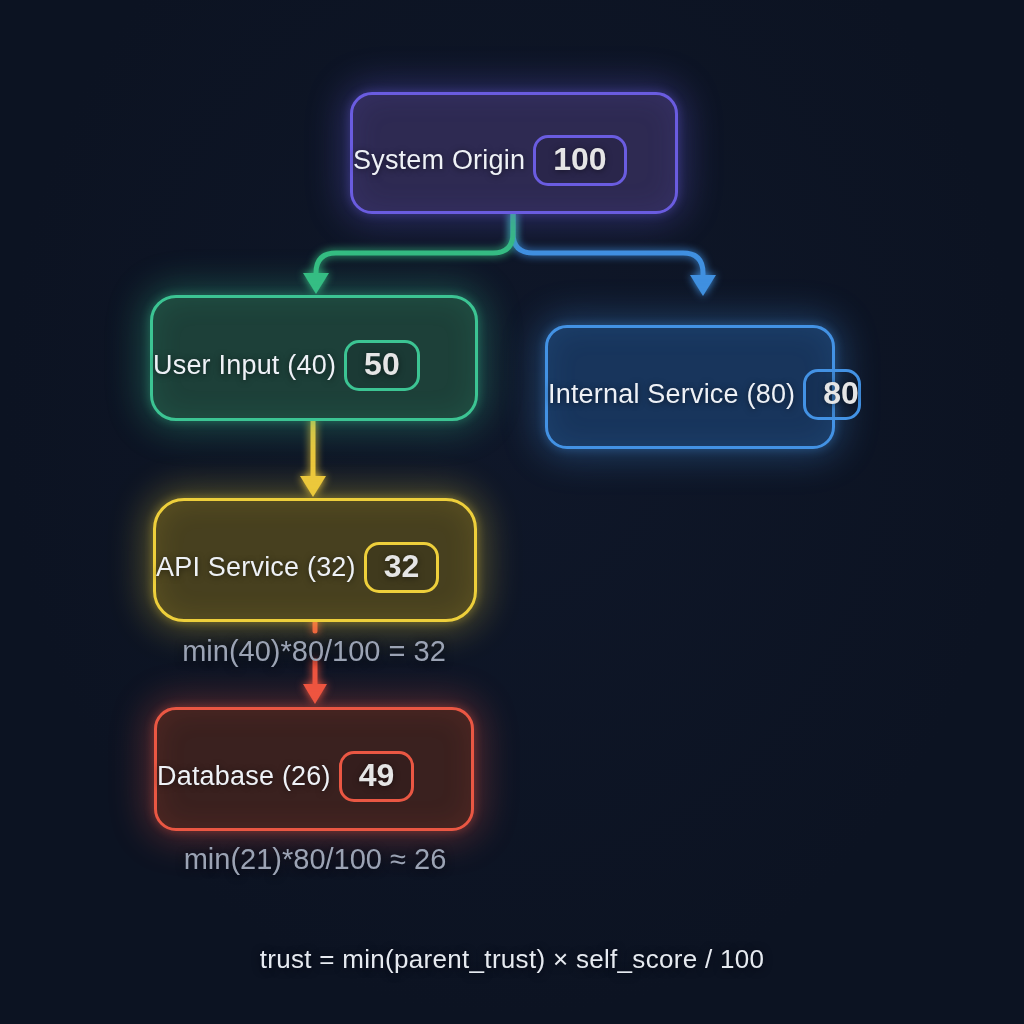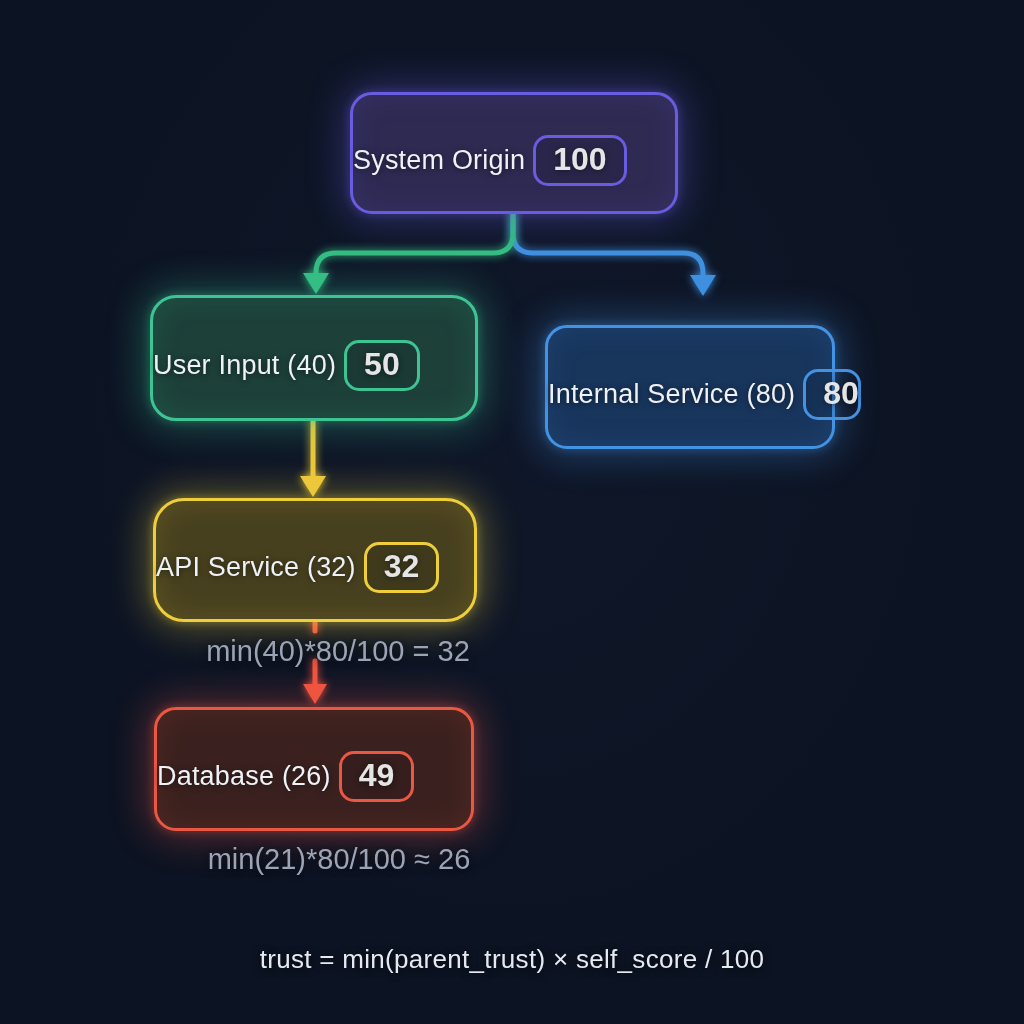--- a/index.html
+++ b/index.html
@@ -70,21 +70,20 @@
     font-weight: 600;
     color: #e5e5e5;
     text-shadow: 0 1px 6px rgba(0,0,0,0.5);
   }
   .annotation {
     position: absolute;
     transform: translate(-50%, -50%);
     font-size: 29px;
     white-space: nowrap;
     text-shadow: 0 1px 8px rgba(5,8,16,0.9);
-    margin-left: 24px;
   }
   .formula {
     position: absolute;
     transform: translate(-50%, -50%);
     font-size: 26px;
     letter-spacing: 0.3px;
     white-space: nowrap;
     text-shadow: 0 1px 8px rgba(5,8,16,0.8);
   }
 </style>

